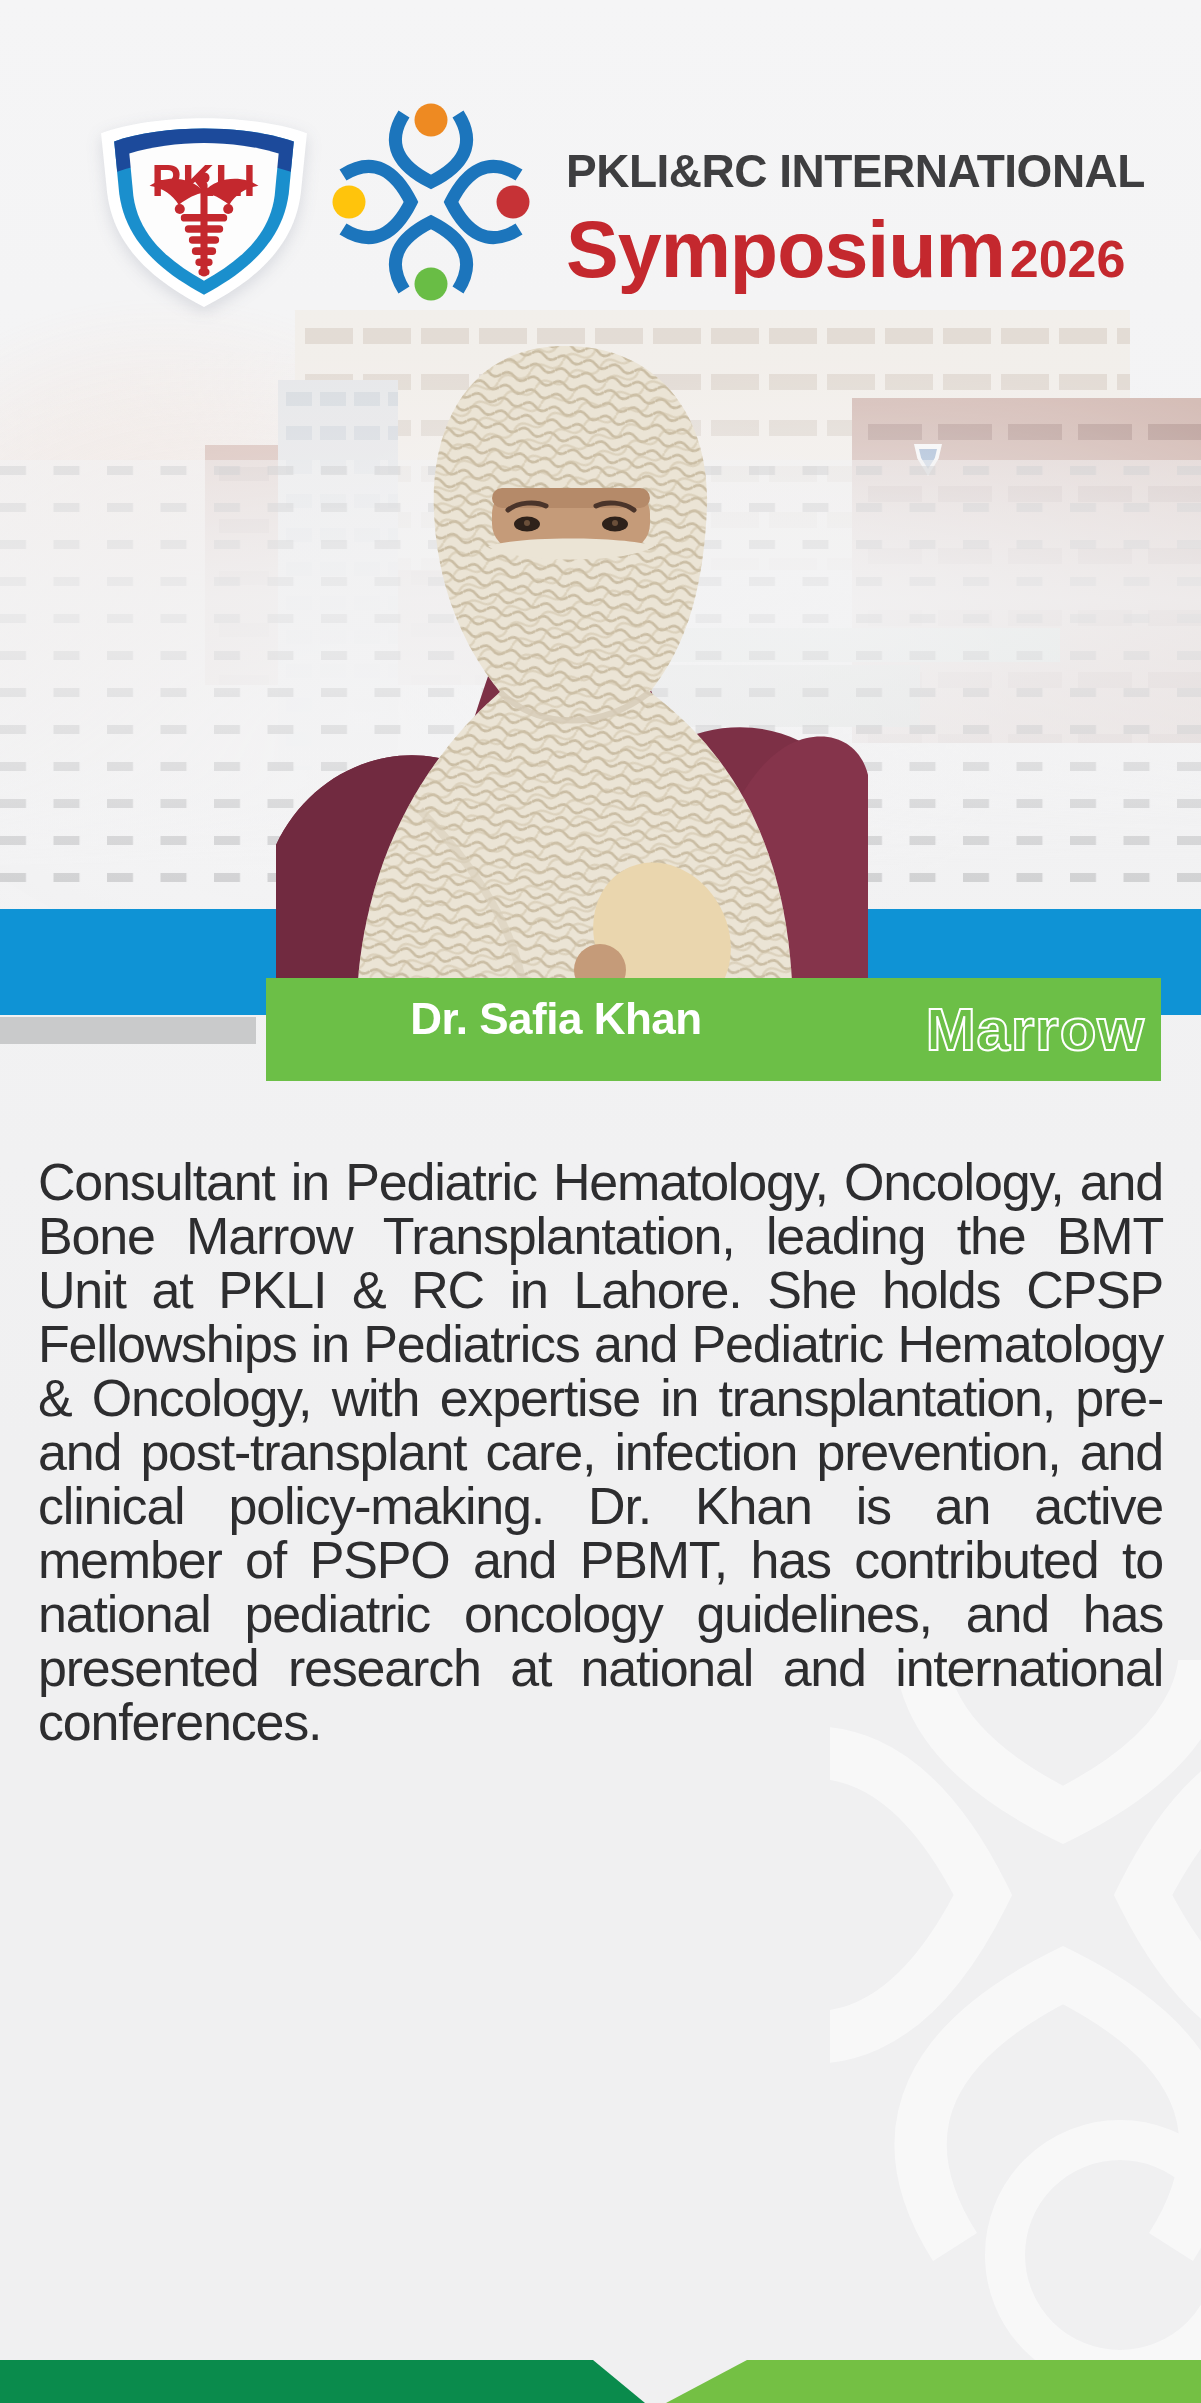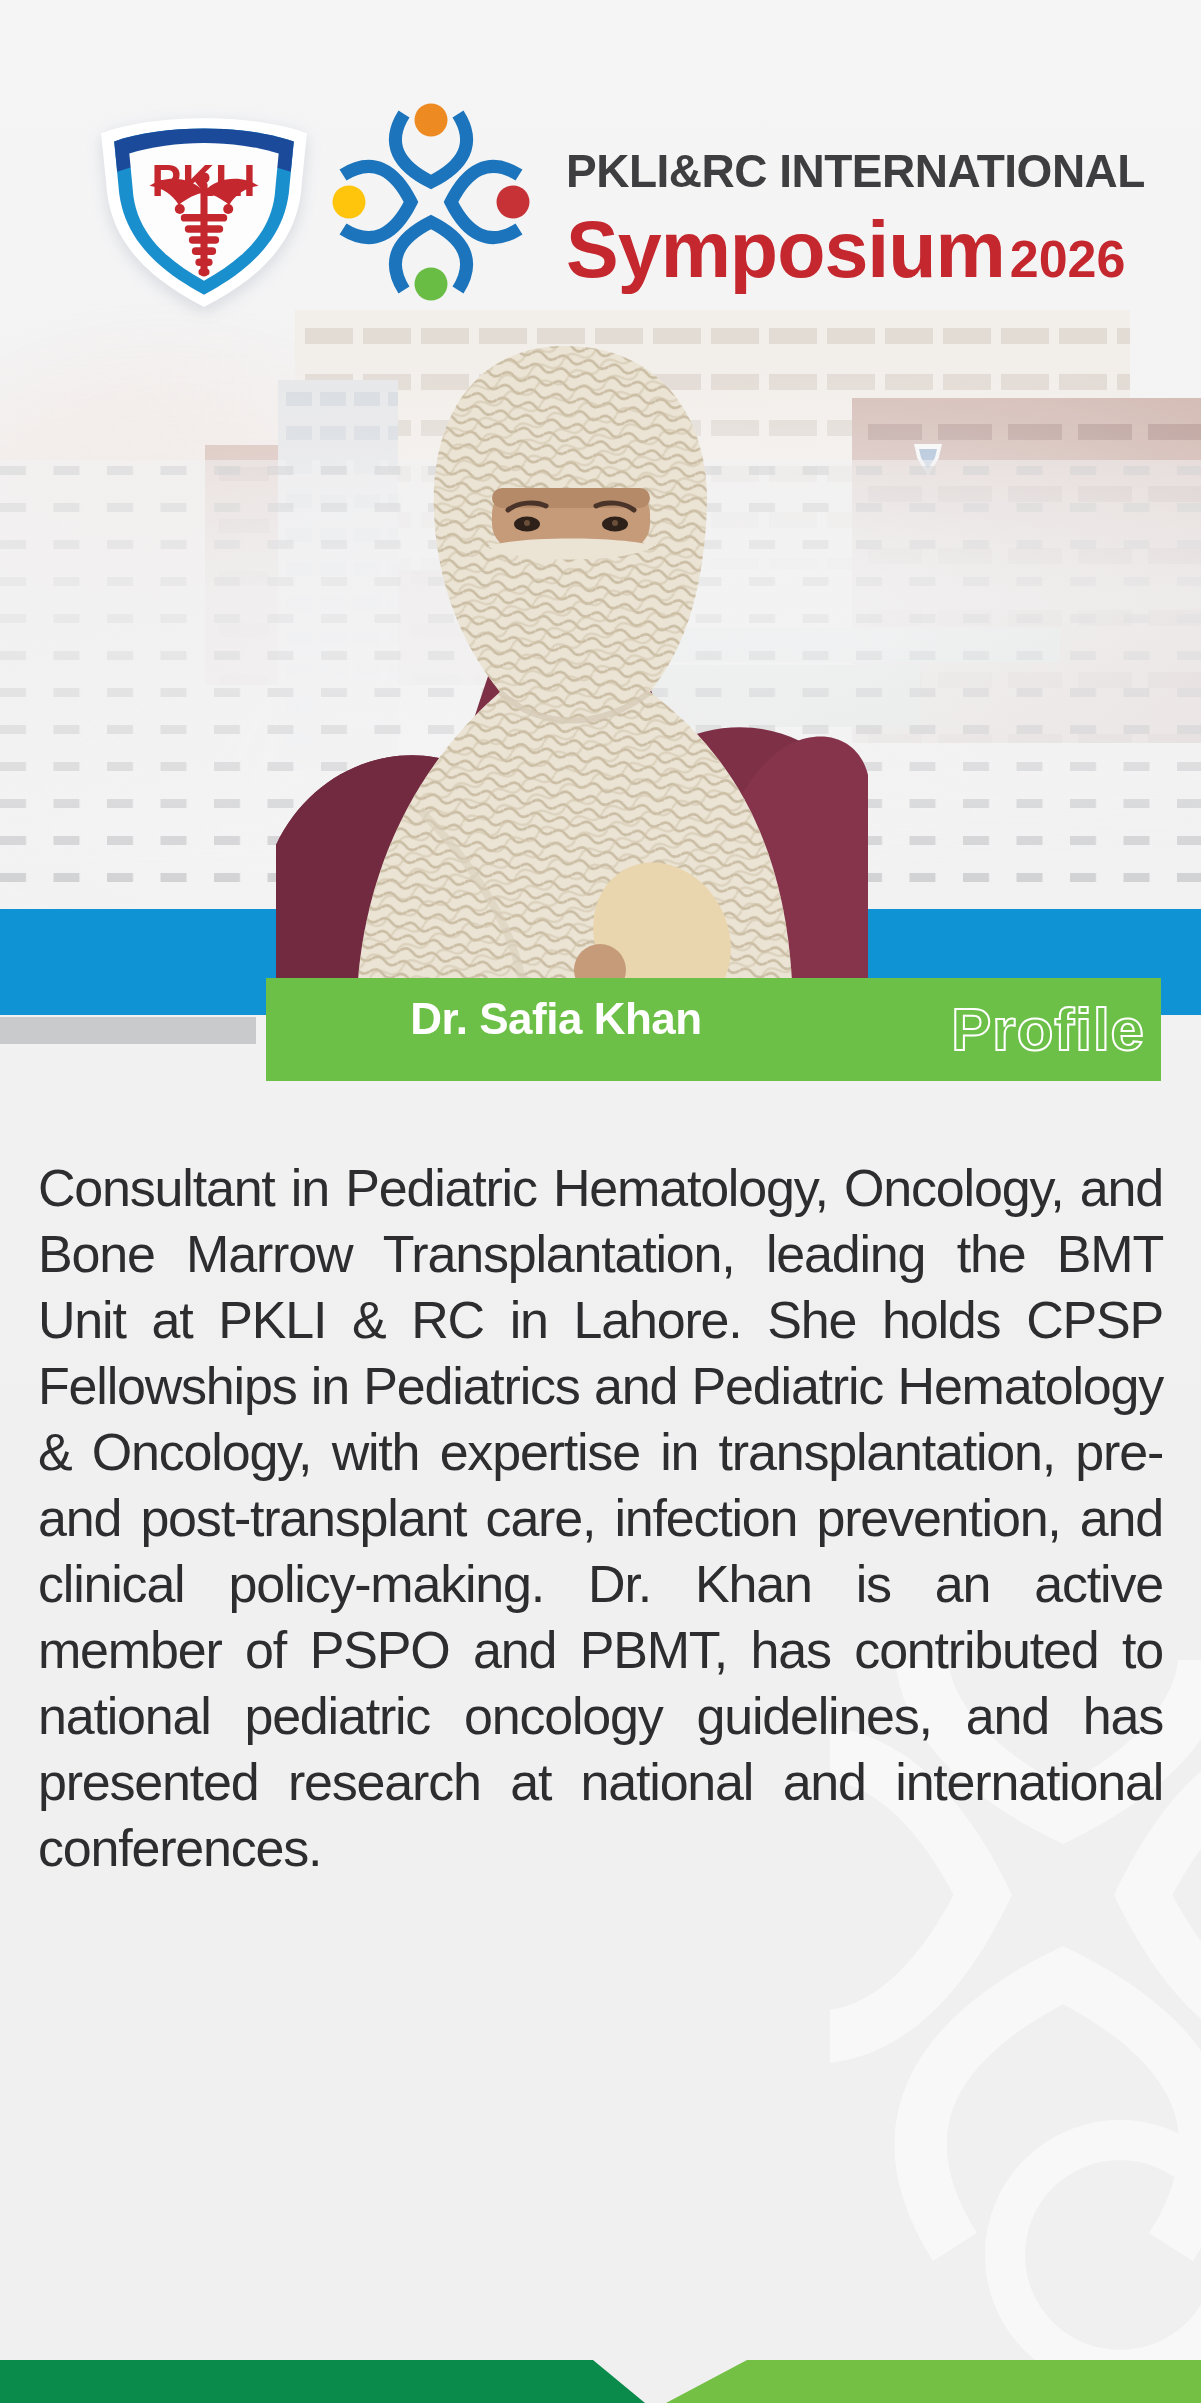--- a/index.html
+++ b/index.html
@@ -57,21 +57,21 @@
   .gray-stripe{position:absolute;left:0;top:1017px;width:256px;height:27px;background:var(--gray-stripe);}
   .portrait{position:absolute;left:270px;top:340px;width:610px;height:640px;}
   .name-banner{position:absolute;left:266px;top:978px;width:895px;height:103px;background:var(--banner-green);}
   .doctor-name{position:absolute;left:100px;top:0;width:380px;height:81px;display:flex;align-items:center;justify-content:center;
     color:#ffffff;font-size:44px;font-weight:bold;letter-spacing:-.5px;}
   .profile-tag{position:absolute;right:16px;top:0;height:103px;display:flex;align-items:center;
     font-size:60px;font-weight:800;letter-spacing:1px;color:transparent;
     -webkit-text-stroke:2px #ffffff;text-stroke:2px #ffffff;}
   
   .bio{position:absolute;left:38px;top:1103px;width:1125px;
-    font-size:52px;line-height:66px;letter-spacing:-1.2px;color:#2d2d2f;
+    font-size:52px;line-height:54px;letter-spacing:-1.2px;color:#2d2d2f;
     text-align:justify;text-align-last:left;}
   
   .watermark{position:absolute;left:830px;top:1660px;opacity:.55;}
   .bottom-bands{position:absolute;left:0;top:2358px;}
 </style>
 </head>
 <body>
 
 <div class="poster">
 
@@ -177,21 +177,21 @@
     <circle cx="330" cy="630" r="26" fill="var(--skin)"></circle>
 
     <path d="M230,352 C270,390 330,390 380,352" stroke="#d6cbb6" stroke-width="6" fill="none" opacity="0.8"></path>
     <path d="M150,470 C200,520 240,580 252,640" stroke="#d9cfbb" stroke-width="8" fill="none" opacity="0.6"></path>
   </svg>
 
   <div class="gray-stripe"></div>
 
   <div class="name-banner">
     <div class="doctor-name">Dr. Safia Khan</div>
-    <div class="profile-tag">Profile</div>
+    <div class="profile-tag">Marrow</div>
   </div>
 
   <svg class="watermark" width="540" height="740" viewBox="0 0 540 740">
     <g transform="translate(233,235) scale(4)" stroke="#ffffff" stroke-width="13" fill="none">
       <path d="M-27,-88 C-46,-58 -32,-36 0,-20 C32,-36 46,-58 27,-88"></path>
       <path d="M-27,-88 C-46,-58 -32,-36 0,-20 C32,-36 46,-58 27,-88" transform="rotate(90)"></path>
       <path d="M-27,-88 C-46,-58 -32,-36 0,-20 C32,-36 46,-58 27,-88" transform="rotate(180)"></path>
       <path d="M-27,-88 C-46,-58 -32,-36 0,-20 C32,-36 46,-58 27,-88" transform="rotate(270)"></path>
     </g>
     <circle cx="290" cy="595" r="115" stroke="#ffffff" stroke-width="40" fill="none"></circle>

